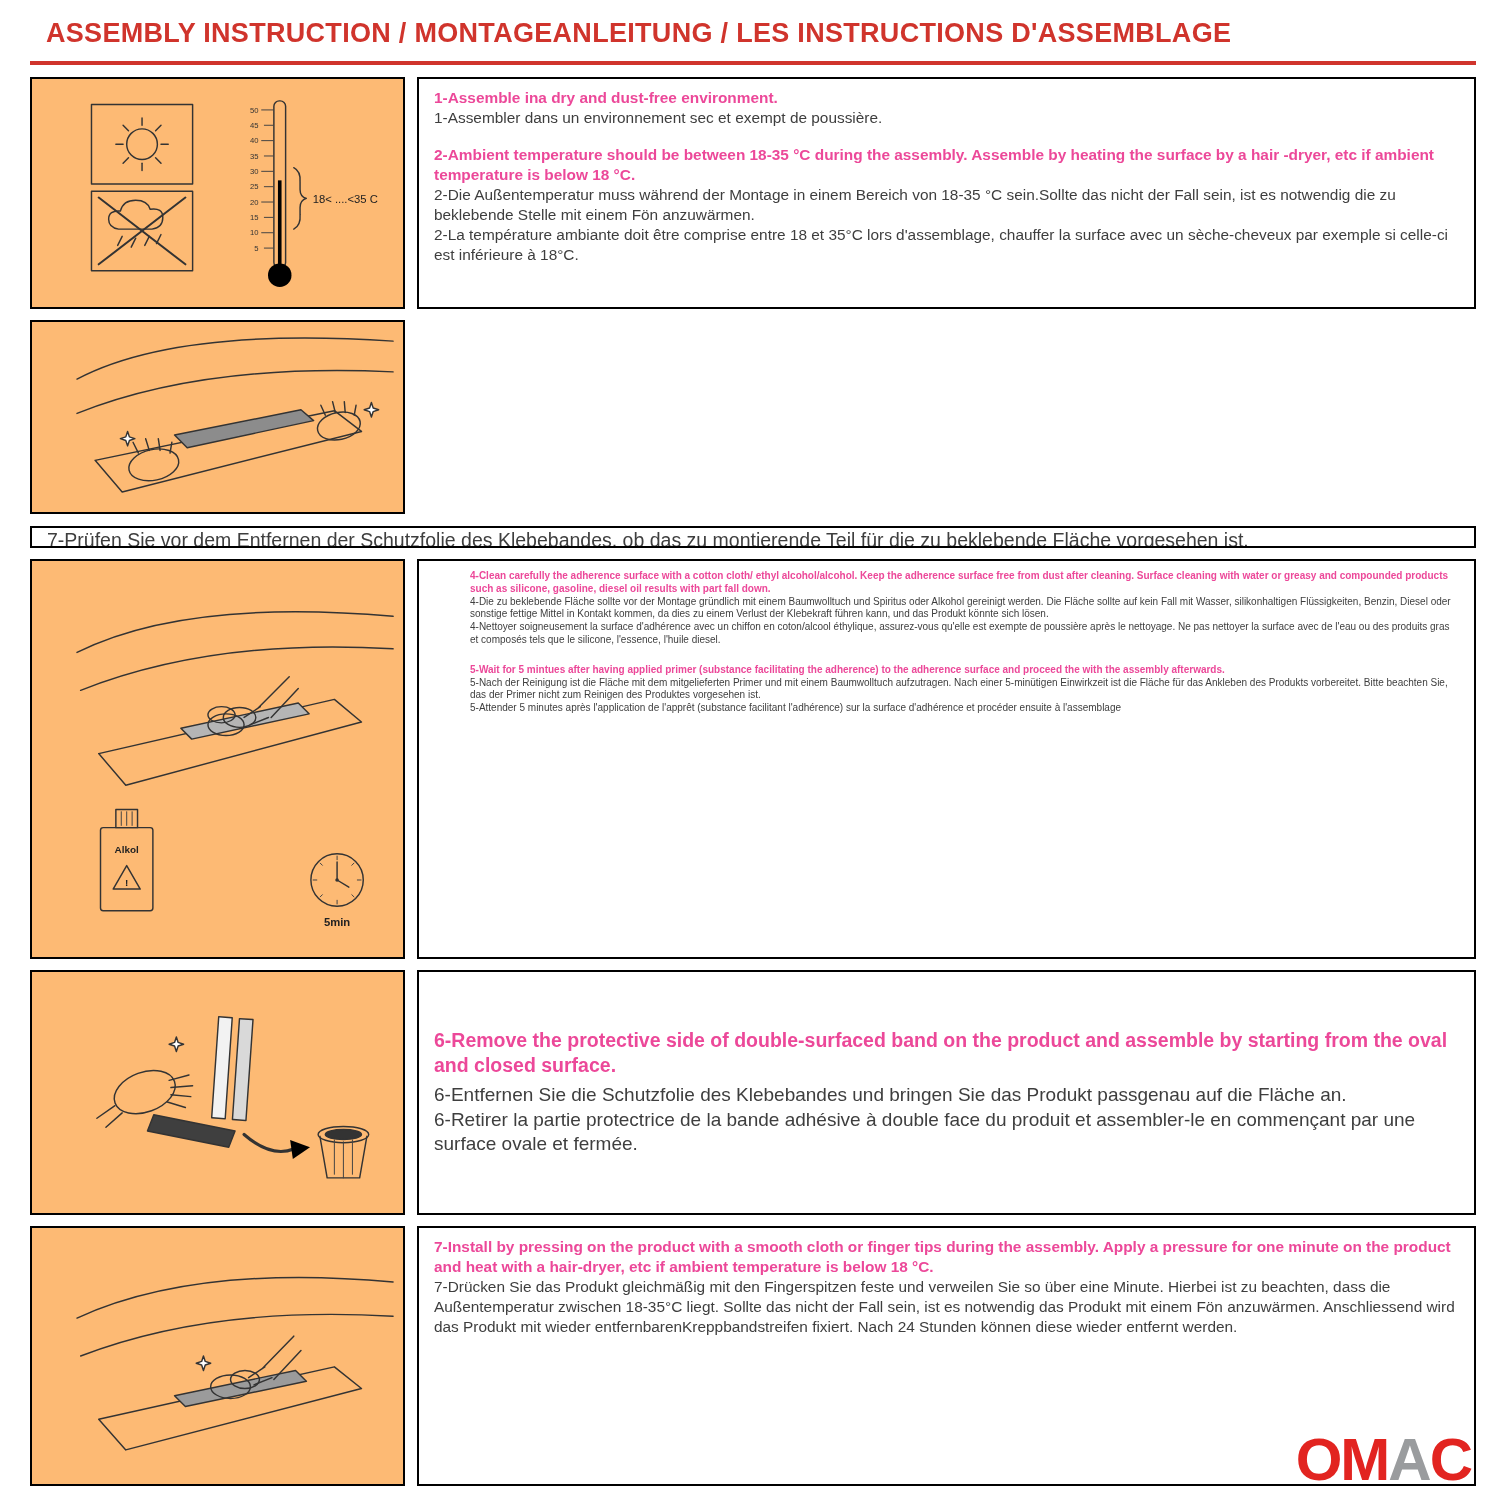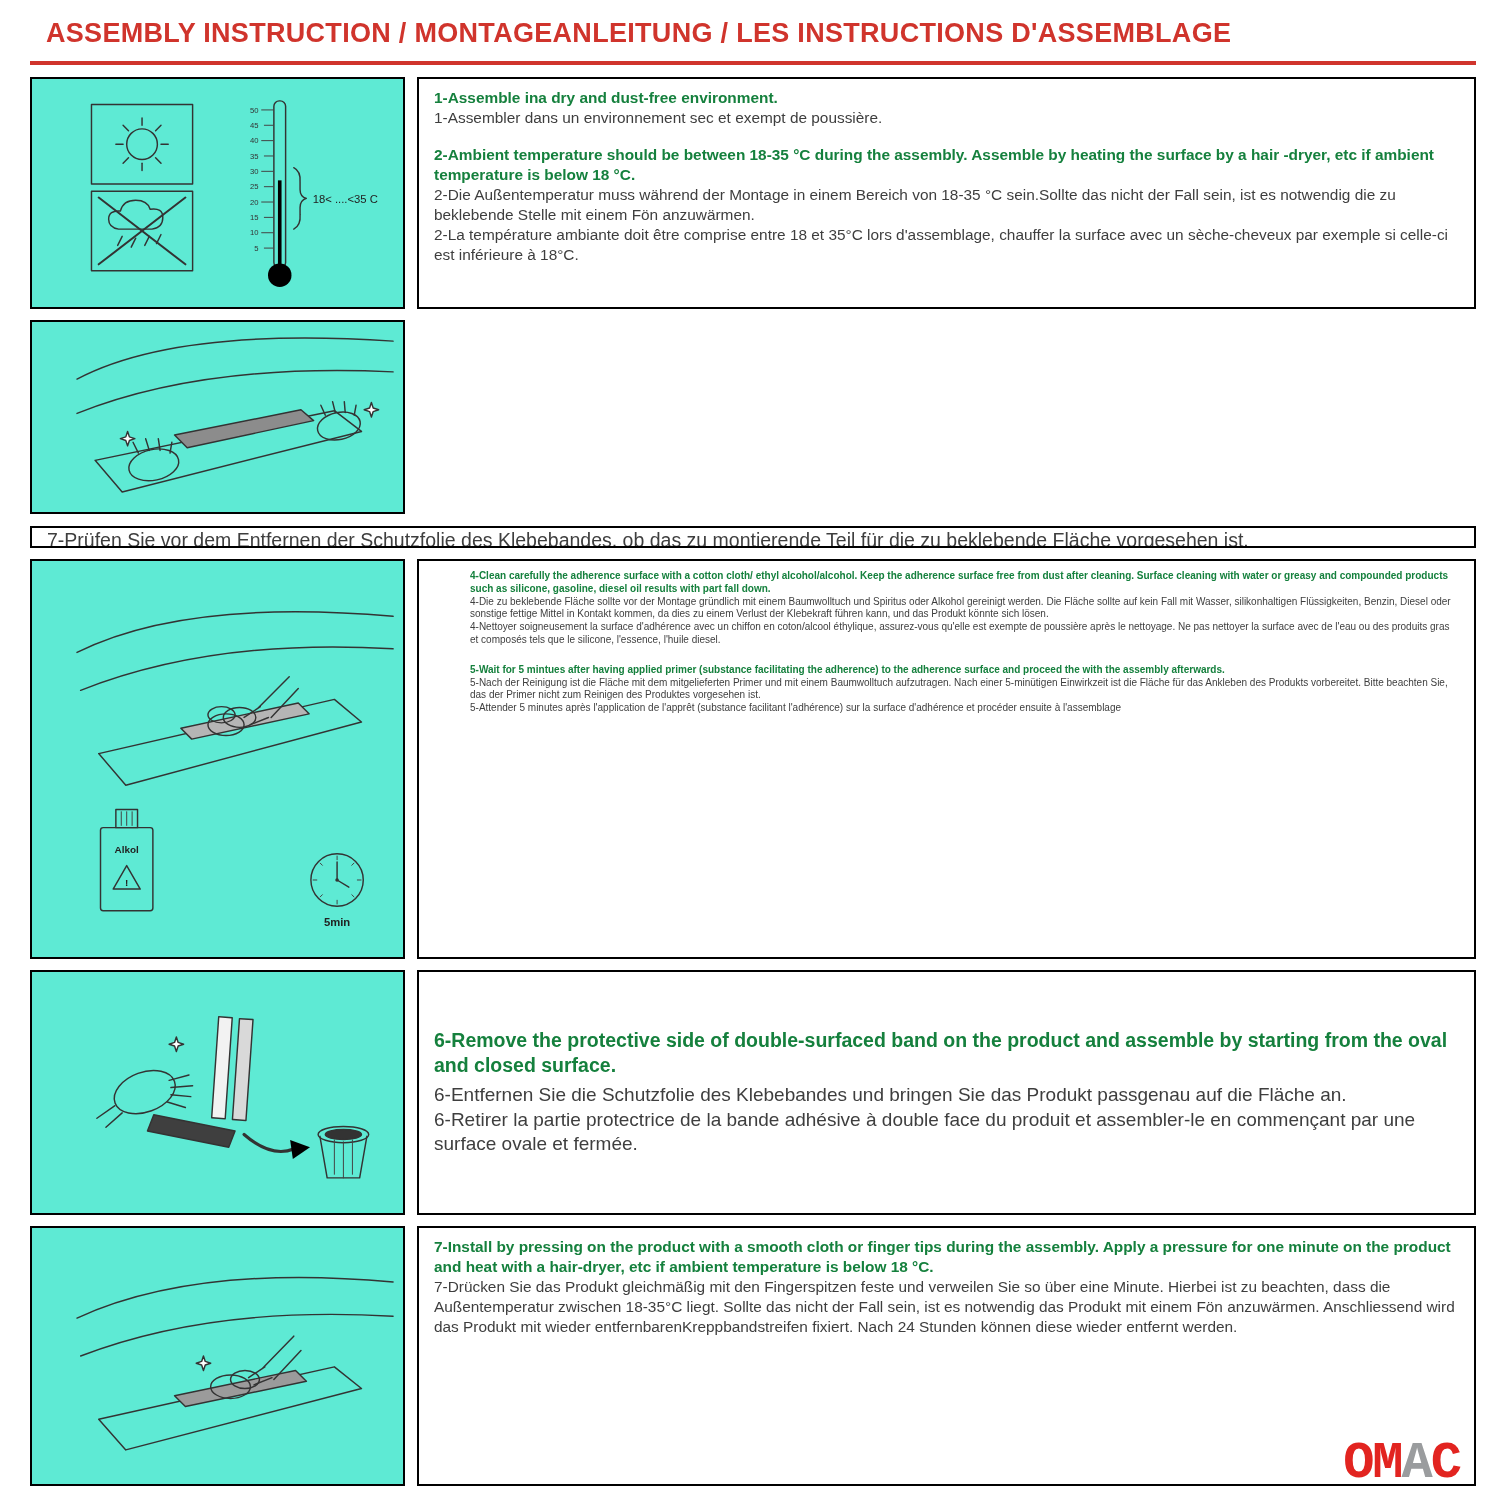--- a/index.html
+++ b/index.html
@@ -6,26 +6,26 @@
   html,body { margin:0; padding:0; }
   body {
     width:1500px; height:1500px; background:#ffffff; position:relative;
     font-family:"Liberation Sans", sans-serif; color:#222; overflow:hidden;
   }
   .page { padding:10px 24px 0 30px; }
   .header { border-bottom:4px solid #d0342c; padding:8px 4px 12px 16px; margin-bottom:12px; }
   .title { color:#d0342c; font-size:27px; font-weight:700; letter-spacing:.3px; }
   .row { display:flex; gap:12px; margin-bottom:11px; align-items:stretch; }
   .illus {
-    width:375px; min-width:375px; border:2px solid #000; background:#5eead4;
+    width:375px; min-width:375px; border:2px solid #000; background:#fdba74;
     overflow:hidden; display:flex; align-items:center; justify-content:center;padding-left:36px;
   }
   .textbox { flex:1; border:2px solid #000; padding:9px 15px; overflow:hidden; background:#fff; }
   .textbox p { margin:0; }
-  .p-en { font-weight:700; color:#15803d; }
+  .p-en { font-weight:700; color:#ec4899; }
   .p-x  { font-weight:400; color:#3e3e3e; }
   .gap  { margin-top:17px !important; }
 
   .r1 { height:232px; }
   .r2 { height:228px;flex-direction:column; }
   .r3 { height:400px; }
   .r4 { height:245px; }
   .r5 { height:260px; }
 
   .r1 .textbox p, .r5 .textbox p { font-size:15.4px; line-height:1.3; }
@@ -37,23 +37,23 @@
   .r4 .textbox .p-x  { font-size:19px;   line-height:1.3; }
 
   svg { display:block; }
   .sk { stroke:#333; stroke-width:1.6; fill:none; stroke-linecap:round; stroke-linejoin:round; }
   .sk-thin { stroke:#444; stroke-width:1.1; fill:none; }
   .sk-num { font-size:8.5px; fill:#333; font-family:"Liberation Sans",sans-serif; }
   .sk-label { font-size:12.5px; fill:#222; font-family:"Liberation Sans",sans-serif; }
   .sk-label-b { font-size:11px; font-weight:700; fill:#222; font-family:"Liberation Sans",sans-serif; }
 
   .logo {
-    position:absolute; right:40px; bottom:10px;
-    font-size:52px; font-weight:800; letter-spacing:-2px; line-height:1;
-    font-family:Liberation Mono, monospace;
+    position:absolute; right:29px; bottom:10px;
+    font-size:60px; font-weight:800; letter-spacing:-2px; line-height:1;
+    font-family:Liberation Sans, sans-serif;
   }
   .logo .red  { color:#e22420; }
   .logo .gray { color:#9a9c9e; }
 </style>
 </head>
 <body>
 
 <div class="page">
 
   <div class="header">

